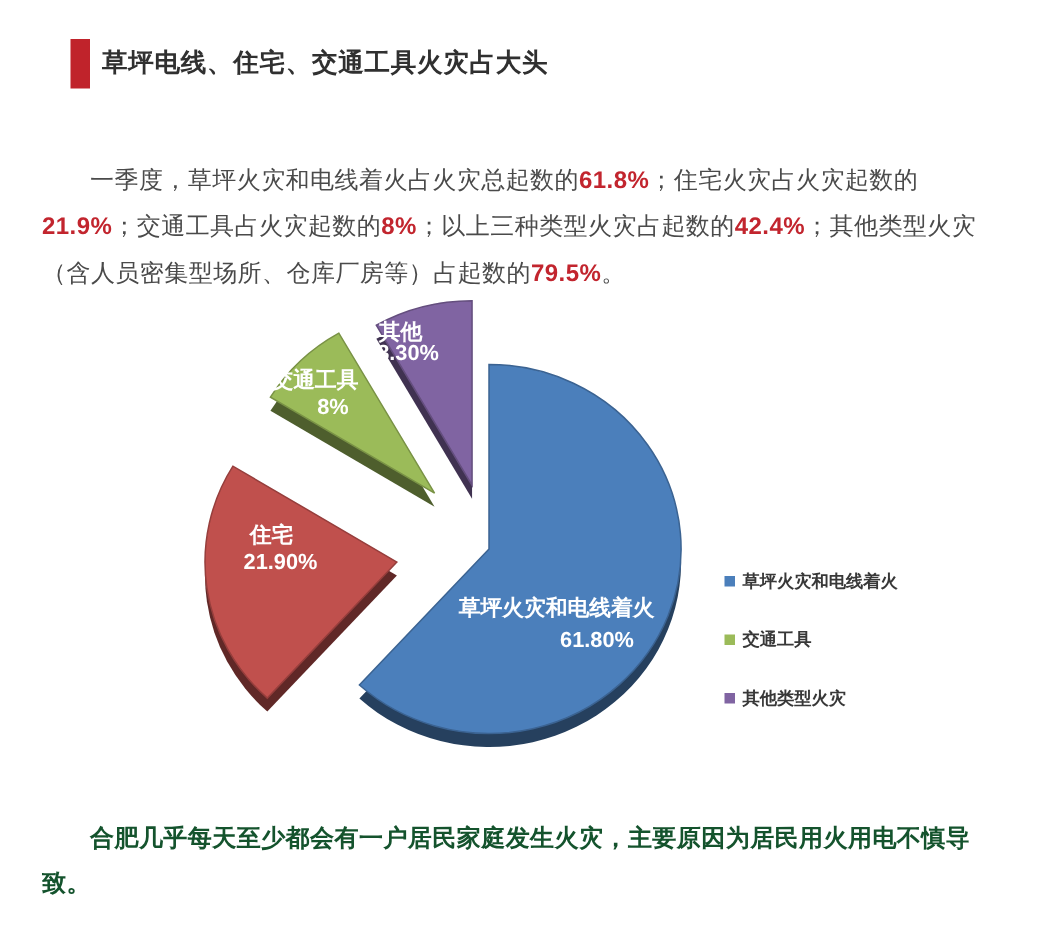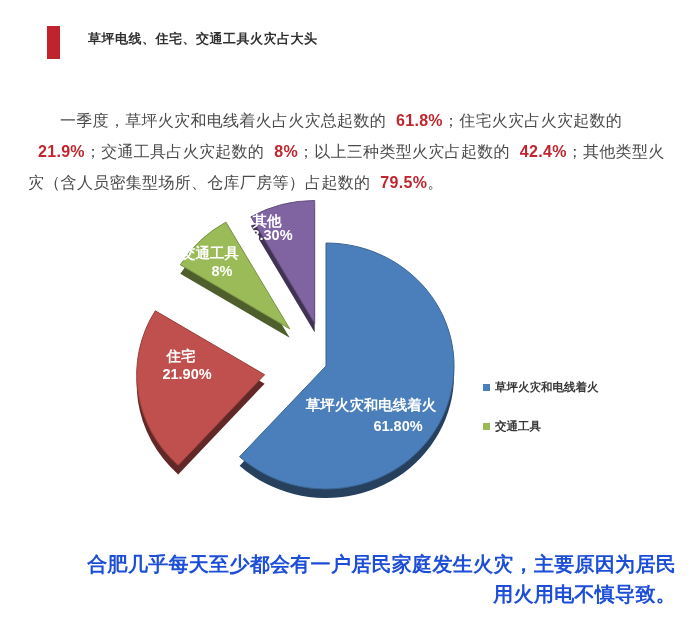--- a/index.html
+++ b/index.html
@@ -7,45 +7,45 @@
     position:relative;
     width:693px;height:632px;
     background:#ffffff;
     font-family:"Liberation Sans","DejaVu Sans",sans-serif;
     overflow:hidden;
   }
   
   #accent-bar{position:absolute;left:47px;top:26px;width:13px;height:33px;}
   #page-title{
     position:absolute;left:68px;top:30px;
-    font-size:13px;font-weight:bold;color:#303030;letter-spacing:.5px;margin-left:20px;
+    font-size:17px;font-weight:bold;color:#303030;letter-spacing:.5px;
   }
   
   #intro{
     position:absolute;left:28px;top:89px;width:642px;
     font-size:16px;line-height:31px;color:#4a4a4a;
     text-indent:2em;letter-spacing:.3px;
   }
-  #intro .hl{color:#c2252e;font-weight:bold;margin-left:10px;}
+  #intro .hl{color:#c2252e;font-weight:bold;}
   
   #chart-svg{position:absolute;left:0;top:192px;}
   .slice-label{
     font-size:14.5px;font-weight:bold;fill:#ffffff;
     font-family:"Liberation Sans","DejaVu Sans",sans-serif;
   }
   
   #legend{position:absolute;left:483px;top:379px;}
   .legend-row{display:flex;align-items:center;margin-bottom:23px;height:16px;}
   .legend-swatch{width:7px;height:7px;margin-right:5px;flex:0 0 auto;}
   .legend-label{font-size:11.5px;font-weight:600;color:#383838;white-space:nowrap;}
   
   #footer-text{
     position:absolute;left:28px;top:529px;width:648px;
-    font-size:20px;line-height:30px;font-weight:bold;color:#1d4ed8;
-    text-indent:2em;letter-spacing:.3px;text-align:right;
+    font-size:16px;line-height:30px;font-weight:bold;color:#14532d;
+    text-indent:2em;letter-spacing:.3px;
   }
   
   #watermark{
     position:absolute;left:543px;top:558px;
     display:flex;align-items:center;gap:6px;color:#d7d7d7;
   }
   #watermark-label{
     font-size:17px;font-weight:bold;font-style:italic;color:#d7d7d7;
     font-family:"DejaVu Sans","Liberation Sans",sans-serif;
   }
@@ -81,18 +81,22 @@
 
   <div id="legend">
       <div class="legend-row">
         <span class="legend-swatch" style="background: rgb(75, 127, 187);"></span>
         <span class="legend-label">草坪火灾和电线着火</span>
       </div>
       <div class="legend-row">
         <span class="legend-swatch" style="background: rgb(155, 187, 89);"></span>
         <span class="legend-label">交通工具</span>
       </div>
+      <div class="legend-row">
+        <span class="legend-swatch" style="background: rgb(128, 100, 162);"></span>
+        <span class="legend-label">其他类型火灾</span>
+      </div>
     </div>
 
   <p id="footer-text">合肥几乎每天至少都会有一户居民家庭发生火灾，主要原因为居民用火用电不慎导致。</p>
 
 
 </div>
 
 </body></html>

